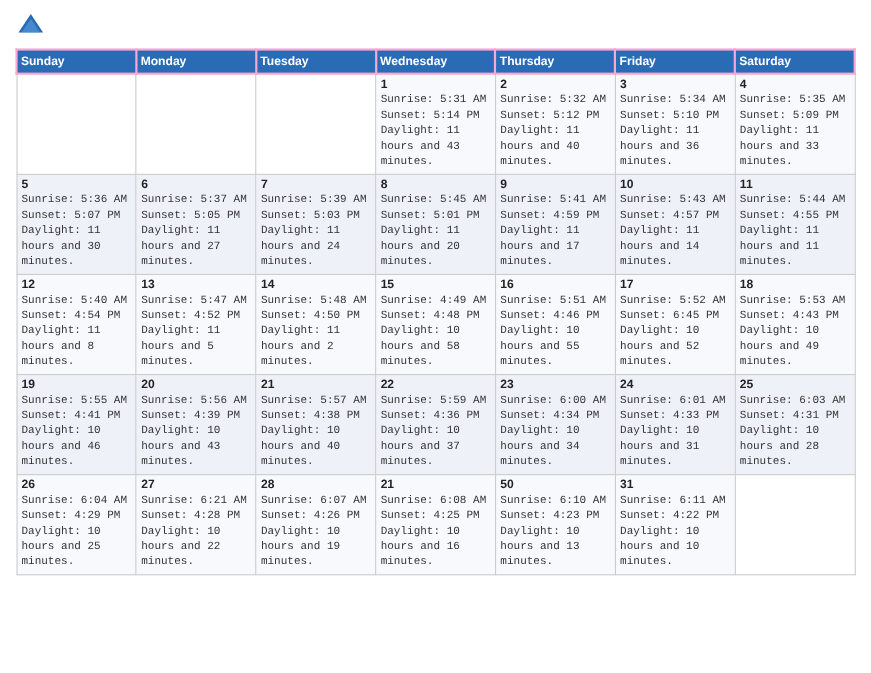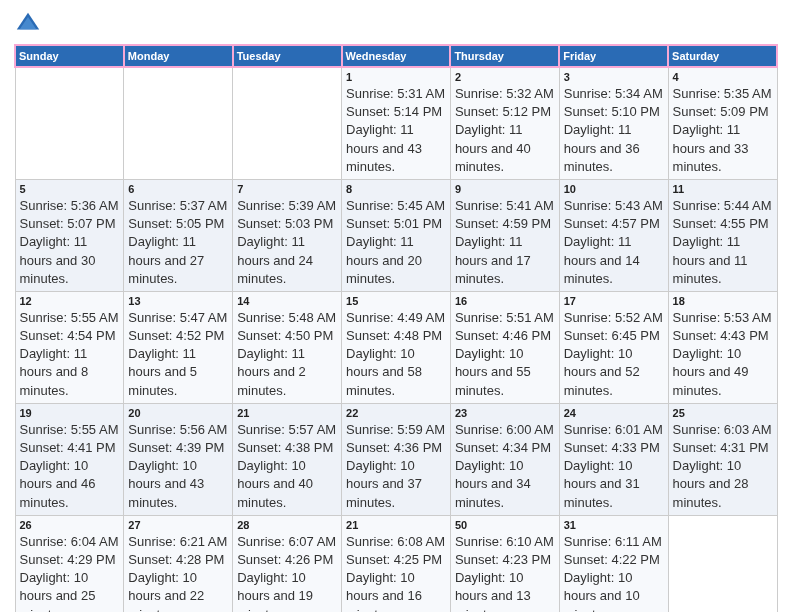--- a/index.html
+++ b/index.html
@@ -82,22 +82,23 @@
     }
     .day-number {
       font-size: 11px;
       font-weight: bold;
       color: #222;
       display: block;
       margin-bottom: 2px;
     }
     .day-info {
       color: #333;
-      font-size: 13px;
+      font-size: 10px;
       line-height: 1.4;
+      font-family: Liberation Mono, monospace;
     }
     .empty-cell {
       background: #fff !important;
     }
   </style>
 </head>
 <body>
 
 <div class="page">
   <div class="header">
@@ -210,21 +211,21 @@
             <span class="day-number">11</span>
             <div class="day-info">Sunrise: 5:44 AM
 Sunset: 4:55 PM
 Daylight: 11 hours
 and 11 minutes.</div>
           </td>
         </tr>
         <tr>
           <td>
             <span class="day-number">12</span>
-            <div class="day-info">Sunrise: 5:55 AM
+            <div class="day-info">Sunrise: 5:40 AM
 Sunset: 4:54 PM
 Daylight: 11 hours
 and 8 minutes.</div>
           </td>
           <td>
             <span class="day-number">13</span>
             <div class="day-info">Sunrise: 5:47 AM
 Sunset: 4:52 PM
 Daylight: 11 hours
 and 5 minutes.</div>

